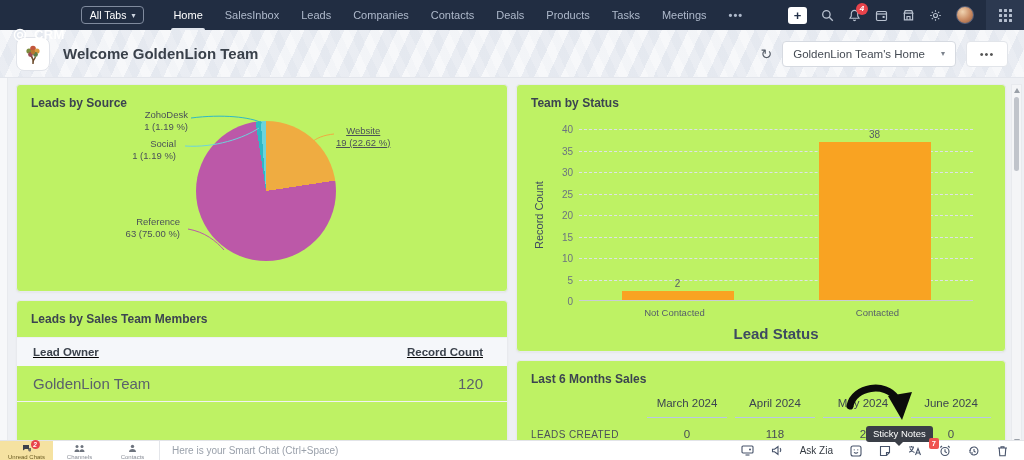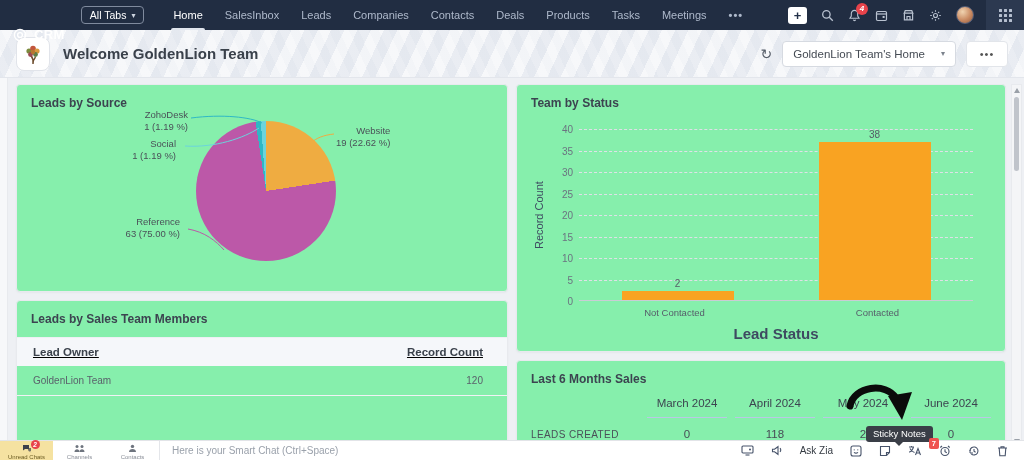--- a/index.html
+++ b/index.html
@@ -38,56 +38,56 @@
   .page-title { margin-left:13px; font-size:15px; font-weight:bold; color:#3a414b; }
   .header-right { margin-left:auto; display:flex; align-items:center; gap:10px; }
   .refresh-ic { font-size:14px; color:#565d68; cursor:pointer; }
   .home-select { display:flex; align-items:center; gap:16px; height:26px; background:#fff; border:1px solid #d6dae1; border-radius:4px; padding:0 10px; font-size:11.5px; color:#454b54; cursor:pointer; font-family:inherit; }
   .home-select .caret { font-size:8px; color:#7b828c; }
   .hdr-more { height:26px; width:42px; background:#fff; border:1px solid #e2e5ea; border-radius:4px; color:#555; font-size:11px; letter-spacing:1px; cursor:pointer; font-family:inherit; }
 
   .left-strip { position:absolute; left:0; top:78px; bottom:20px; width:8px; background:#f7f8fa; border-right:1px solid #e8eaee; }
 
   
-  .card { position:absolute; background:#86efac; border:1px solid #e8eaee; border-radius:4px; box-shadow:0 1px 2px rgba(20,30,50,.04); overflow:hidden; }
+  .card { position:absolute; background:#bef264; border:1px solid #e8eaee; border-radius:4px; box-shadow:0 1px 2px rgba(20,30,50,.04); overflow:hidden; }
   .card h2 { margin:11px 14px 0; font-size:12px; font-weight:bold; color:#3c4450; }
   .c1 { left:16px; top:84px; width:492px; height:208px; }
   .c2 { left:16px; top:300px; width:492px; height:150px; }
   .c3 { left:516px; top:84px; width:490px; height:268px; }
   .c4 { left:516px; top:360px; width:490px; height:92px; }
 
   
   .pie-wrap { position:absolute; left:0; top:0; right:0; bottom:0; }
   .pie { position:absolute; left:179px; top:36px; width:140px; height:140px; border-radius:50%; }
   .leaders { position:absolute; left:0; top:0; }
   .callout { position:absolute; font-size:9.5px; line-height:11.5px; color:#4a5158; }
   .co-zohodesk { left:75px; top:24px; width:96px; text-align:right; }
   .co-social   { left:63px; top:53px; width:96px; text-align:right; }
-  .co-website  { left:319px; top:40px; text-align:right; }
+  .co-website  { left:319px; top:40px; text-align:center;text-decoration:underline; }
   .co-reference{ left:67px; top:131px; width:96px; text-align:right; }
 
   
   .bar-chart { position:absolute; left:14px; right:18px; top:34px; height:232px; }
   .ylabel { position:absolute; left:2px; top:10px; height:172px; display:flex; align-items:center; justify-content:center; writing-mode:vertical-rl; transform:rotate(180deg); font-size:11px; color:#3f4b61; }
   .plot { position:absolute; left:48px; right:14px; top:10px; height:172px; border-bottom:1px solid #c9cdd5; }
   .gridline { position:absolute; left:0; right:0; border-top:1px dashed #dee1e7; }
   .ytick { position:absolute; left:-34px; width:28px; text-align:right; transform:translateY(-50%); font-size:10px; color:#6b7380; }
   .bars { position:absolute; left:0; right:0; top:0; bottom:0; display:flex; }
   .bar-cell { flex:1; display:flex; flex-direction:column; align-items:center; justify-content:flex-end; }
   .bar-val { font-size:10px; color:#555c66; margin-bottom:2px; }
   .bar { width:112px; }
   .xcats { position:absolute; left:48px; right:14px; top:188px; display:flex;gap:12px; }
   .xcat { flex:1; text-align:center; font-size:9.5px; color:#565e6a; }
   .xlabel { position:absolute; left:48px; right:14px; top:206px; text-align:center; font-size:15px; font-weight:bold; color:#3e4a61; }
 
   
   .team-head { display:flex; background:#f5f7fa; margin-top:11px; padding:8px 16px; border-top:1px solid #eef0f4;text-decoration:underline; }
   .team-head .th1 { flex:1; font-size:11.5px; font-weight:bold; color:#3b424c; }
   .team-head .th2 { font-size:11.5px; font-weight:bold; color:#3b424c; padding-right:8px; }
-  .team-row { display:flex; padding:9px 16px; font-size:10px; color:#5a616b; border-bottom:1px solid #f1f2f5; }
+  .team-row { display:flex; padding:9px 16px; font-size:15px; color:#5a616b; border-bottom:1px solid #f1f2f5; }
   .team-row .td1 { flex:1; }
   .team-row .td2 { padding-right:8px; }
 
   
   .sales-grid { display:grid; grid-template-columns:108px repeat(4,1fr); column-gap:8px; margin:4px 14px 0; }
   .sg-h { font-size:11.5px; color:#3c4450; text-align:center; padding:7px 0 8px; border-bottom:1px solid #b9c8e4; }
   .sg-h0 { border-bottom:none; }
   .sg-label { font-size:10px; letter-spacing:.4px; color:#4a5058; padding-top:11px; }
   .sg-v { font-size:11.5px; color:#474d56; text-align:center; padding-top:10px; }
 

